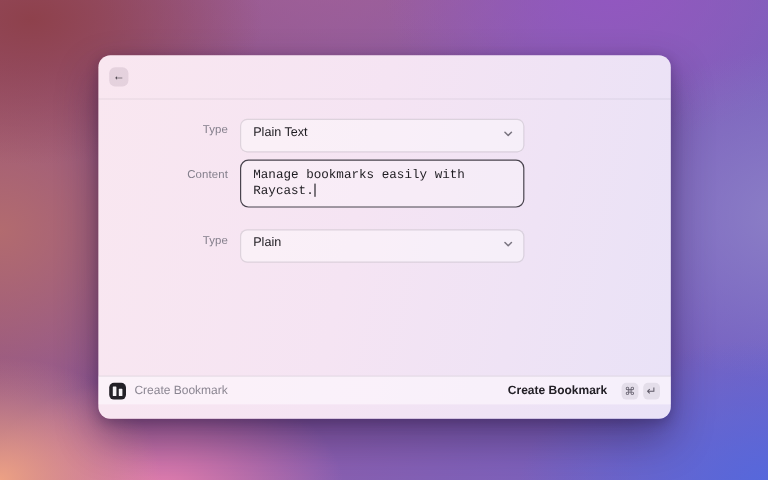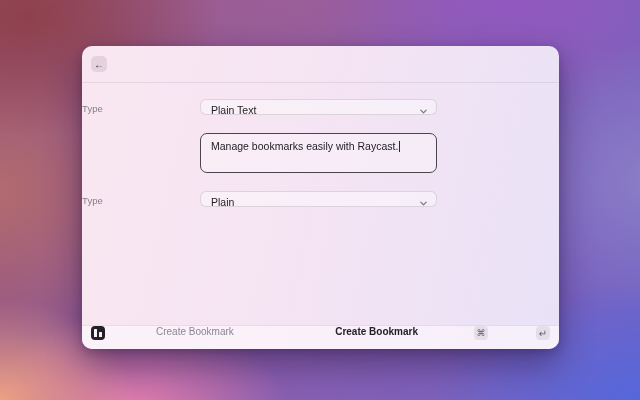--- a/index.html
+++ b/index.html
@@ -39,56 +39,55 @@
   }
   .back-btn {
     position: absolute; left: 9px; top: 10px; width: 16px; height: 16px;
     border: none; border-radius: 5px; background: rgba(90,60,90,0.12);
     color: #2a272e; font-size: 10px; line-height: 15px; text-align: center;
     padding: 0; cursor: pointer; font-family: "Liberation Sans", sans-serif;
   }
 
   
   .field-label {
-    position: absolute; left: 0; width: 108px; text-align: left;
+    position: absolute; left: 0; width: 108px; text-align: right;
     font-size: 9.5px; color: #837e8b; letter-spacing: .1px;
   }
   .control {
     position: absolute; left: 118px; width: 237px; box-sizing: border-box;
     border-radius: 6px; background: rgba(255,255,255,0.42);
   }
   .select {
-    height: 16px; border: 1px solid rgba(50,35,60,0.14); cursor: pointer;
+    height: 28px; border: 1px solid rgba(50,35,60,0.14); cursor: pointer;
   }
   .select .value {
     position: absolute; left: 10px; top: 0; line-height: 21px;
     font-size: 10.5px; color: #1e1c21;
   }
   .select svg { position: absolute; right: 8px; top: 7px; }
 
   .textarea {
     height: 40px; border: 1px solid #49444e; background: rgba(255,255,255,0.32);
     border-radius: 7px; cursor: text;
   }
   .textarea .value {
     position: absolute; left: 10px; top: 6px; right: 8px;
-    font-size: 10.5px; color: #1e1c21; line-height: 13px;
+    font-size: 10.5px; color: #1e1c21; line-height: 13px; font-family: Liberation Mono, monospace;
   }
   .caret {
     display: inline-block; width: 1px; height: 11px; background: #2a272e;
     vertical-align: -2px; margin-left: 1px;
   }
 
   
   .footer {
-    position: absolute; left: 0; right: 0; bottom: 0; height: 23px;
-    display: flex; padding: 0 9px;
+    position: absolute; left: 0; right: 0; bottom: 12px; height: 23px;
+    display: flex; align-items: center; padding: 0 9px;
     background: rgba(253,249,253,0.62);
     border-top: 1px solid rgba(60,40,70,0.1);
-    gap: 44px;
   }
   .app-icon {
     position: relative; width: 14px; height: 14px; border-radius: 4px;
     background: #232027; flex: 0 0 auto;
   }
   .app-icon .bar-left  { position: absolute; left: 3px;  top: 3px;   width: 3px;   height: 8px;   background: #f5f2f6; border-radius: 0.5px; }
   .app-icon .bar-right { position: absolute; left: 8px;  top: 5.5px; width: 2.8px; height: 5.5px; background: #f5f2f6; border-radius: 0.5px; }
   .cmd-name { margin-left: 7px; font-size: 10px; color: #8b8692; }
   .spacer { flex: 1 1 auto; }
   .action-label { font-size: 10px; font-weight: bold; color: #232027; margin-right: 8px; }
@@ -111,20 +110,21 @@
     </div>
 
     <span class="field-label" style="top:57px">Type</span>
     <div class="control select" style="top:53px">
       <span class="value">Plain Text</span>
       <svg width="9" height="9" viewBox="0 0 10 10">
         <path d="M2 3.5 L5 6.5 L8 3.5" fill="none" stroke="#7a7580" stroke-width="1.4" stroke-linecap="round" stroke-linejoin="round"></path>
       </svg>
     </div>
 
+    <span class="field-label" style="top:94px">Content</span>
     <div class="control textarea" style="top:87px">
       <span class="value">
         <span>Manage bookmarks easily with Raycast.</span><span class="caret"></span>
       </span>
     </div>
 
     <span class="field-label" style="top:149px">Type</span>
     <div class="control select" style="top:145px">
       <span class="value">Plain</span>
       <svg width="9" height="9" viewBox="0 0 10 10">

